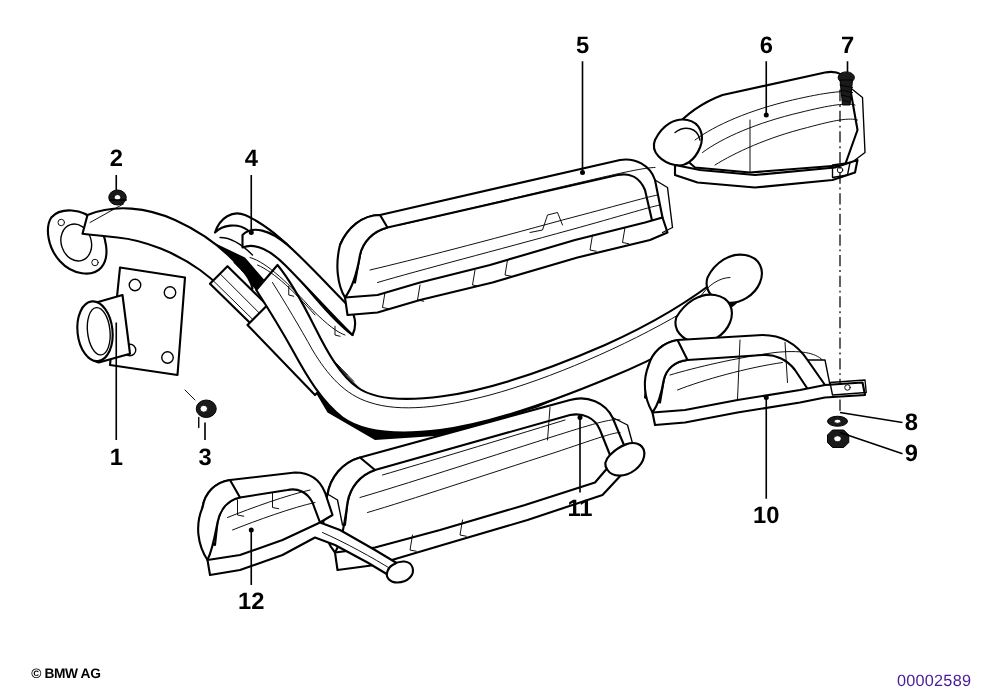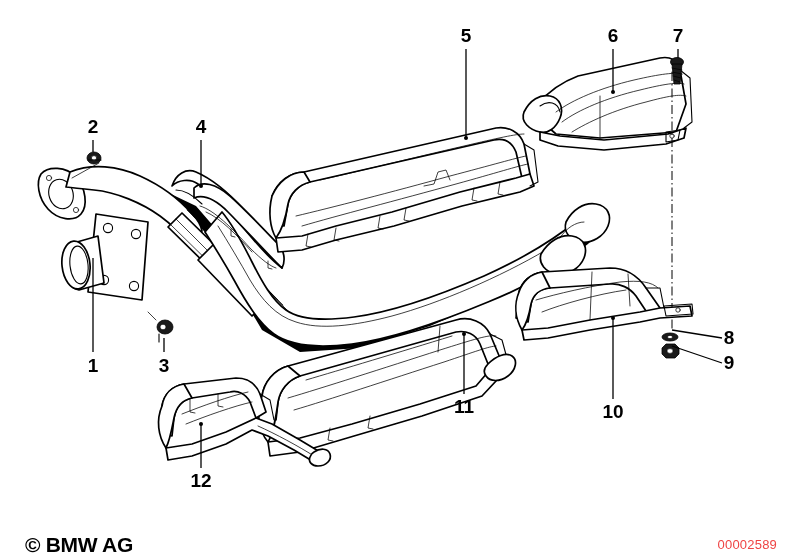--- a/index.html
+++ b/index.html
@@ -69,30 +69,30 @@
     fill: #000000;
     stroke: none;
   }
   .hardware {
     fill: #1a1a1a;
     stroke: #000000;
     stroke-width: 0.8;
   }
   .footer-text {
     font-family: "Liberation Sans", sans-serif;
-    font-size: 21px;
+    font-size: 11px;
     font-weight: bold;
     color: #000000;
     letter-spacing: -0.3px;
   }
   .footer-code {
     font-family: "Liberation Sans", sans-serif;
     font-size: 13px;
     font-weight: normal;
-    color: #ef4444;
+    color: #4c1d95;
     letter-spacing: 0.2px;
     margin-left: 47px;
   }
   #footer-left {
     position: absolute;
     left: 25px;
     top: 533px;
   }
   #footer-right {
     position: absolute;

